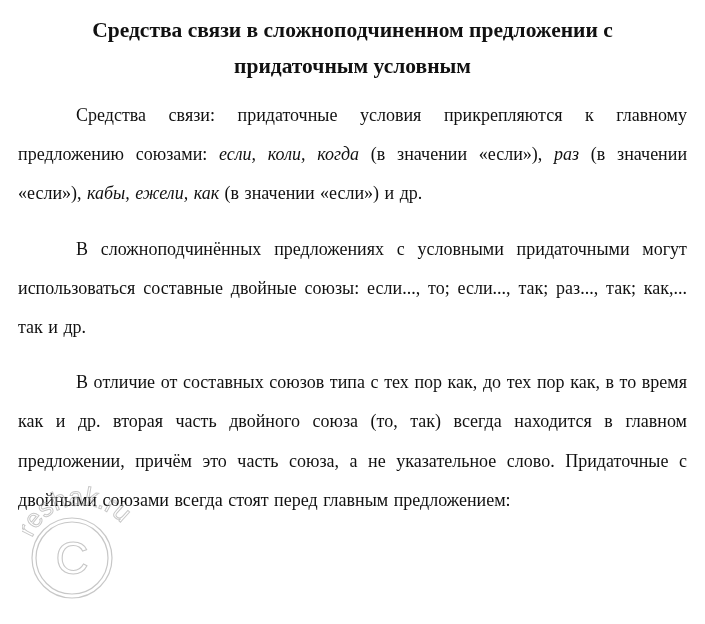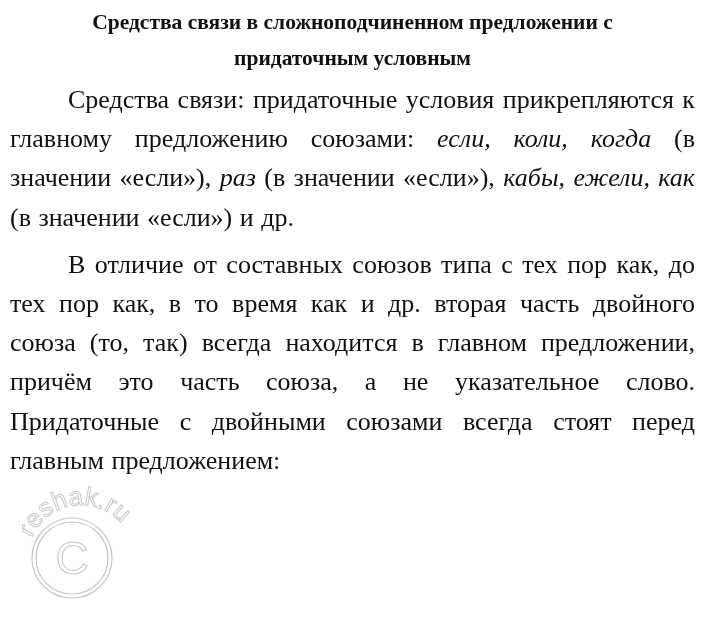--- a/index.html
+++ b/index.html
@@ -15,30 +15,30 @@
     font-family: "Liberation Serif", "DejaVu Serif", serif;
     color: #111111;
   }
   .page {
     position: absolute;
     left: 2px;
     top: 0;
     width: 701px;
   }
   .title {
-    margin: 4px;
+    margin: 12px;
     font-weight: bold;
     font-size: 21.5px;
     text-align: center;
     line-height: 36px;
     padding-top: 0px;
   }
   .para {
-    margin: 8px;
-    font-size: 26px;
+    margin: 16px;
+    font-size: 18px;
     line-height: 39.2px;
     text-align: justify;
     text-indent: 58px;
     word-spacing: 1px;
   }
   .para.first { margin-top: 4px; }
   em { font-style: italic; }
   .example { font-style: italic; }
 
   .watermark {
@@ -55,20 +55,21 @@
 <body>
 
 <div class="page">
   <h1 class="title">
     <span>Средства связи в сложноподчиненном предложении с</span><br>
     <span>придаточным условным</span>
   </h1>
 
   <p class="para first"><span>Средства связи: придаточные условия прикрепляются к главному предложению союзами: </span><em>если, коли, когда</em><span> (в значении «если»), </span><em>раз</em><span> (в значении «если»), </span><em>кабы, ежели, как</em><span> (в значении «если») и др.</span></p>
 
+  <p class="para">В сложноподчинённых предложениях с условными придаточными могут использоваться составные двойные союзы: если..., то; если..., так; раз..., так; как,... так и др.</p>
 
   <p class="para">В отличие от составных союзов типа с тех пор как, до тех пор как, в то время как и др. вторая часть двойного союза (то, так) всегда находится в главном предложении, причём это часть союза, а не указательное слово. Придаточные с двойными союзами всегда стоят перед главным предложением:</p>
 
 </div>
 
 <div class="watermark">
   <svg width="130" height="130" viewBox="0 0 130 130">
     <circle cx="50" cy="80" r="40" fill="none" stroke="#9a9a9a" stroke-width="1.2"></circle>
     <circle cx="50" cy="80" r="36" fill="none" stroke="#9a9a9a" stroke-width="1.2"></circle>
     <text x="50" y="96" text-anchor="middle" font-family="Liberation Sans, sans-serif" font-size="46" fill="none" stroke="#9a9a9a" stroke-width="1.1">C</text>

